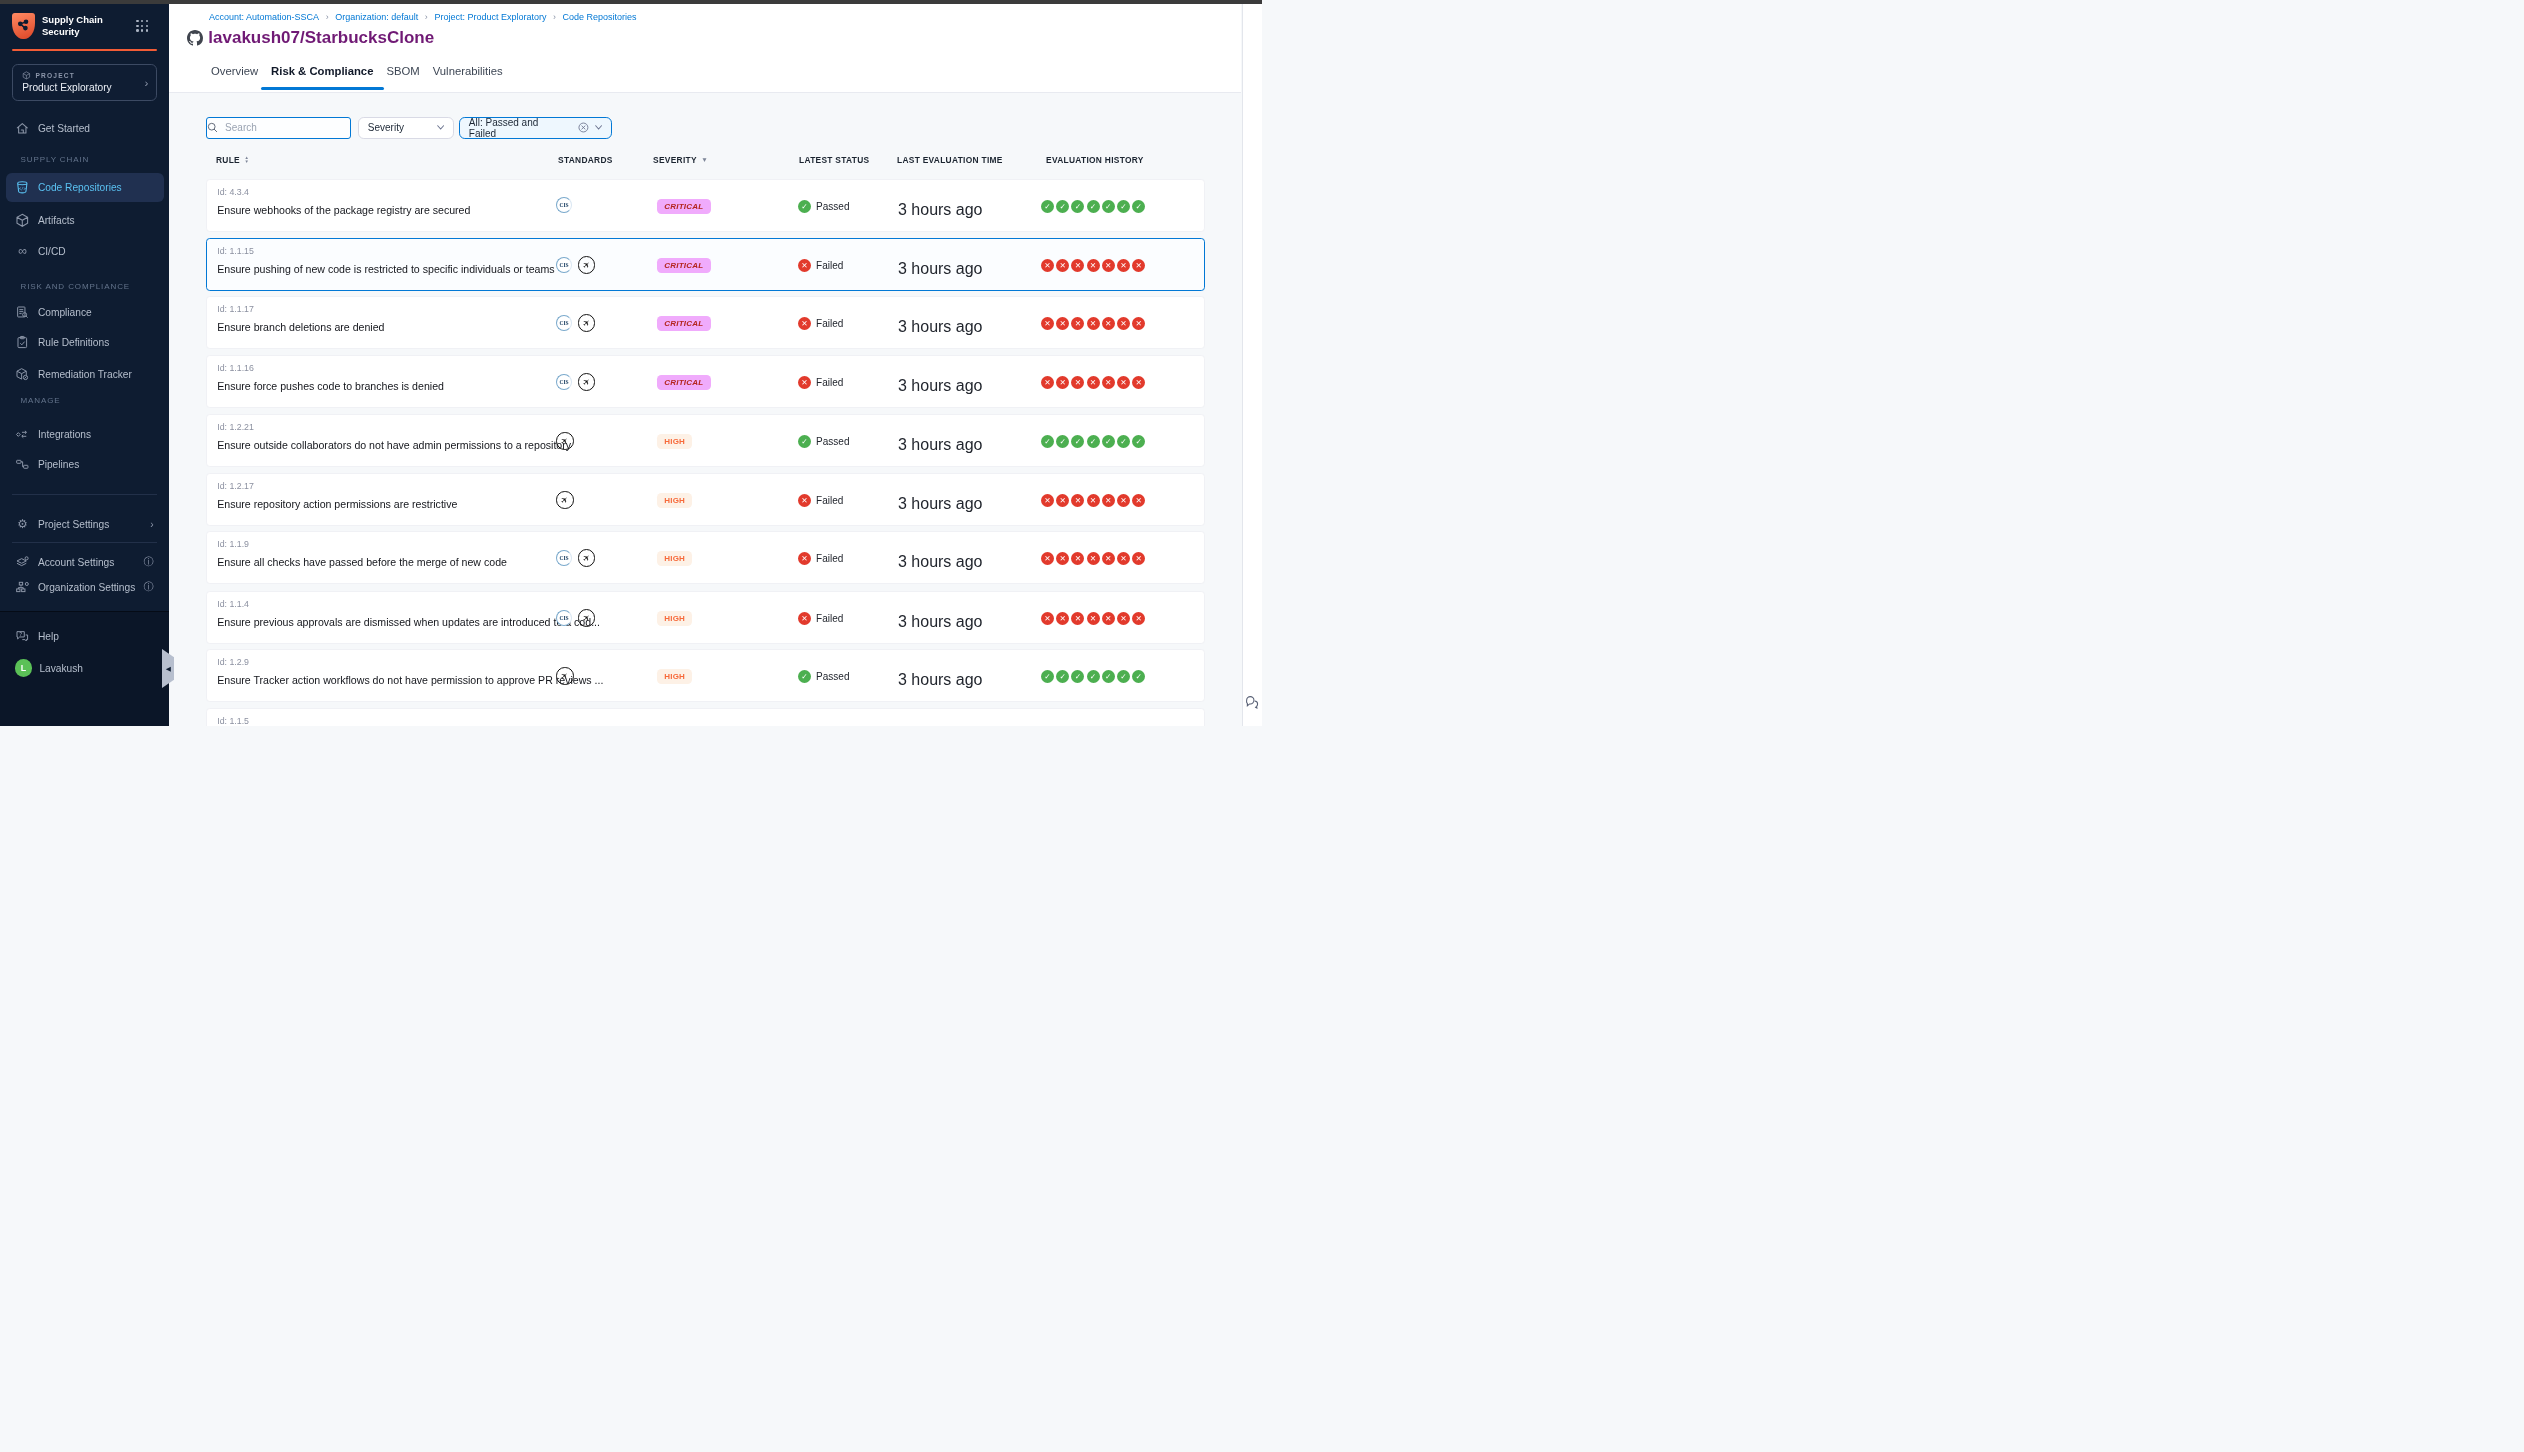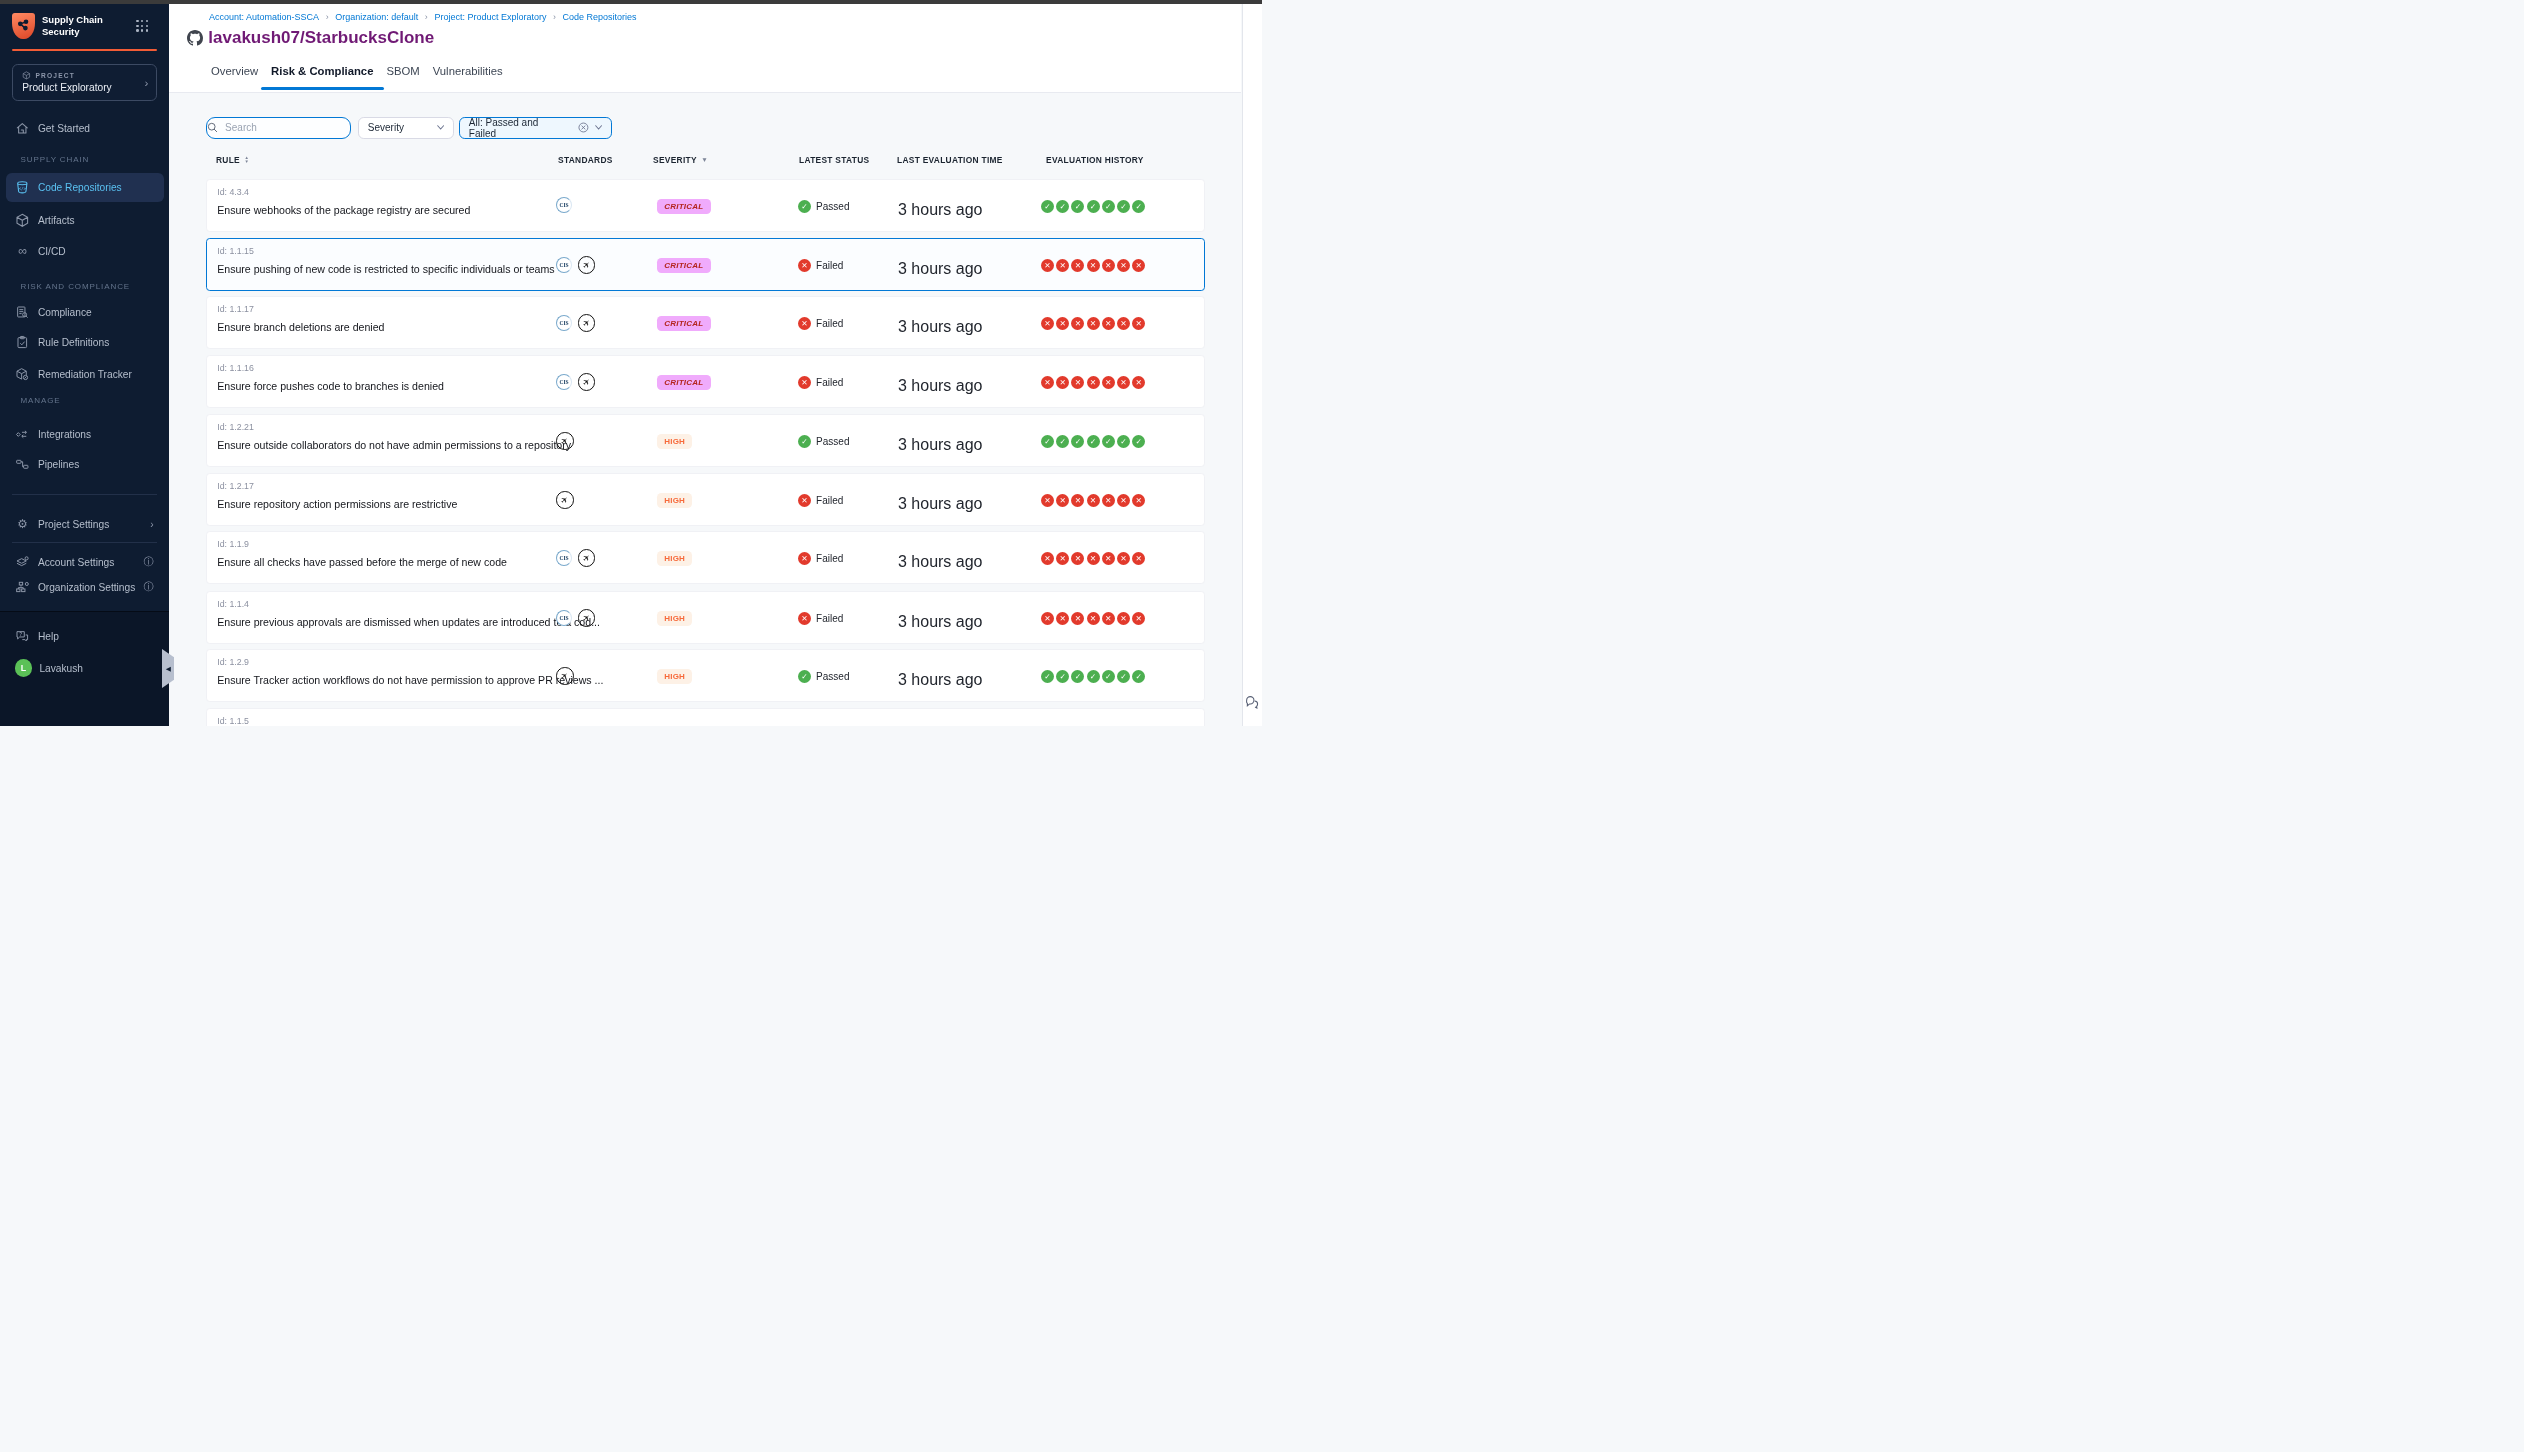--- a/index.html
+++ b/index.html
@@ -46,21 +46,21 @@
   #breadcrumb .sep{color:#8a93a6;font-size:8.8px;}
   #breadcrumb span[data-name^="breadcrumb"]{cursor:pointer;}
   #title-row{left:17.5px;top:24px;display:flex;align-items:center;gap:5.8px;}
   #page-title{font-size:17px;font-weight:700;color:#701a75;}
   #tabs{left:42px;top:61px;display:flex;gap:13px;}
   .tab{position:relative;font-size:11.3px;color:#3d4654;cursor:pointer;padding-bottom:13px;}
   .tab.active{color:#101828;font-weight:700;}
   .tab.active::after{content:"";position:absolute;left:-10.2px;right:-10.2px;bottom:0;height:2.9px;background:#0278d5;border-radius:2.2px;}
 
   
-  #search-box{left:37px;top:113px;width:145px;height:22.6px;background:#fdfeff;border:1.1px solid #0278d5;border-radius:9px;
+  #search-box{left:37px;top:113px;width:145px;height:22.6px;background:#fdfeff;border:1.1px solid #0278d5;border-radius:3px;
     display:flex;align-items:center;padding:0 0;gap:5.1px;}
   #search-box input{border:none;outline:none;background:transparent;font-size:10px;color:#333;width:110px;
     font-family:"Liberation Sans","DejaVu Sans",sans-serif;}
   #search-box input::placeholder{color:#9aa3b2;}
   #severity-select{left:189px;top:113px;width:96px;height:22.6px;background:#fff;border:0.7px solid #d9dae5;border-radius:5.8px;
     display:flex;align-items:center;justify-content:space-between;padding:0 8.8px;font-size:10px;color:#1c2735;cursor:pointer;}
   #status-filter{left:290px;top:113px;width:153px;height:22.6px;background:#eef7fe;border:1.1px solid #0278d5;border-radius:5.8px;
     display:flex;align-items:center;padding:0 8.8px;gap:5.8px;font-size:10px;color:#1c2735;cursor:pointer;}
   #status-filter .spacer{flex:1;}
   .chevdn{color:#6d7590;font-size:7.3px;}

